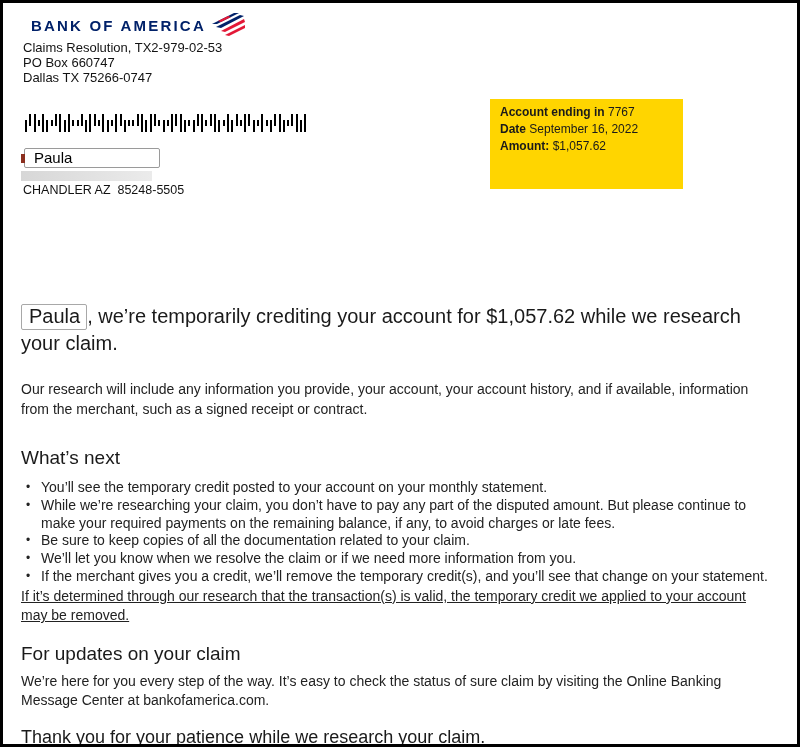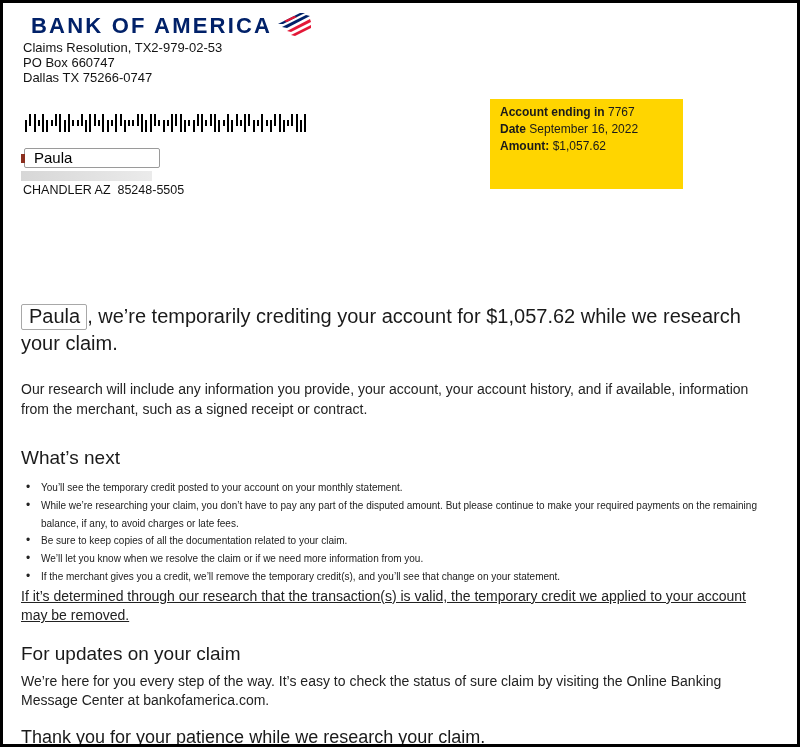--- a/index.html
+++ b/index.html
@@ -18,21 +18,21 @@
     overflow: hidden;
   }
 
   
   .logo-row {
     position: absolute; left: 28px; top: 12px;
     display: flex; align-items: flex-start; gap: 4px;
   }
   .logo-text {
     color: #012169; font-weight: 700;
-    font-size: 22px; letter-spacing: 2.2px;
+    font-size: 15px; letter-spacing: 2.2px;
     line-height: 22px; white-space: nowrap;
   }
   .flag-icon { margin-top: -3px; }
   .address-block {
     position: absolute; left: 20px; top: 37px;
     font-size: 13px; line-height: 15px; color: #121212;
   }
 
   
   .barcode {
@@ -93,21 +93,21 @@
     line-height: 23px;
   }
   .para { font-size: 14px; line-height: 19.5px; margin: 0; }
   .para-research { margin-top: 24px; }
   .section-heading {
     font-size: 19px; font-weight: 400; color: #1a1a1a;
     line-height: 23px; margin: 27px 0 0 0;
   }
   ul.bullets {
     list-style: none; margin: 10px 0 0 0; padding: 0;
-    font-size: 10px; line-height: 17.8px;
+    font-size: 14px; line-height: 17.8px;
   }
   ul.bullets li { position: relative; padding-left: 20px; margin: 0; }
   ul.bullets li::before {
     content: "\2022";
     position: absolute; left: 5px; top: 0px; font-size: 12px;
   }
   .para-valid { margin-top: 1px; text-decoration: underline; }
   .updates-heading { margin-top: 16px; }
   .para-updates { margin-top: 7px; }
   .closing {

